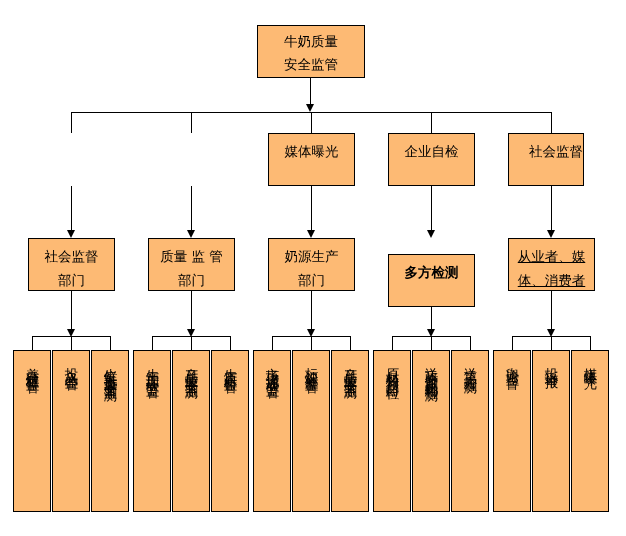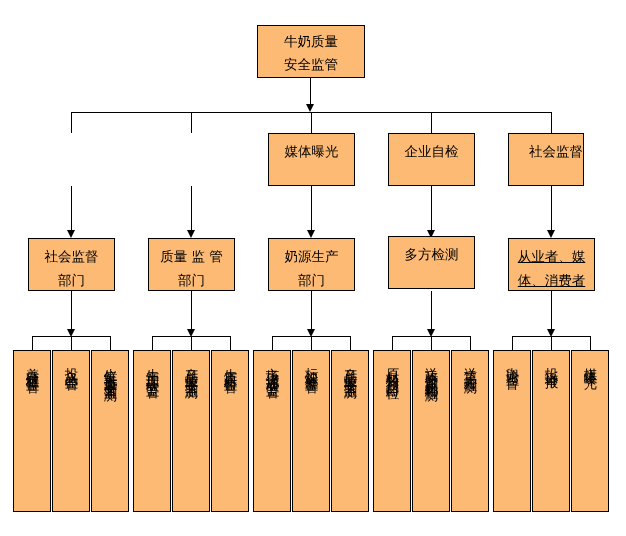--- a/index.html
+++ b/index.html
@@ -131,21 +131,21 @@
 部门</span>
   </div>
   <div class="box lvl3" style="left:148px; top:238px; width:87px; height:53px;">
     <span class="label">质量 监 管
 部门</span>
   </div>
   <div class="box lvl3" style="left:268px; top:238px; width:87px; height:53px;">
     <span class="label">奶源生产
 部门</span>
   </div>
-  <div class="box lvl3" style="left:388px; top:236px; width:87px; height:53px;">
+  <div class="box lvl3" style="left:388px; top:254px; width:87px; height:53px;font-weight:bold;">
     <span class="label">多方检测</span>
   </div>
   <div class="box lvl3" style="left:508px; top:238px; width:87px; height:53px;text-decoration:underline;">
     <span class="label">从业者、媒
 体、消费者</span>
   </div>
 
   <div class="vline" style="left:71px;  top:291px; height:41px;"></div>
   <div class="arrow" style="left:67px;  top:329px;"></div>
   <div class="vline" style="left:191px; top:291px; height:41px;"></div>

